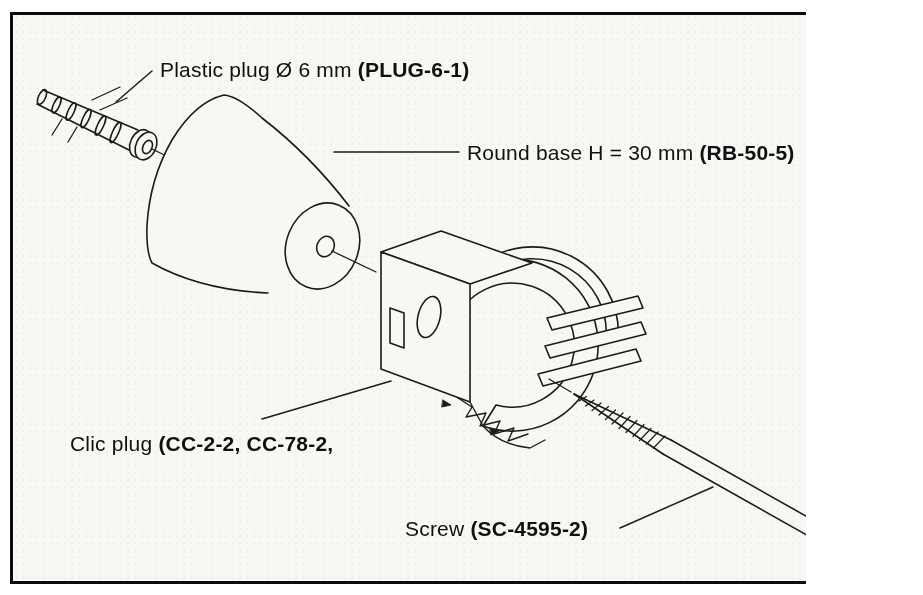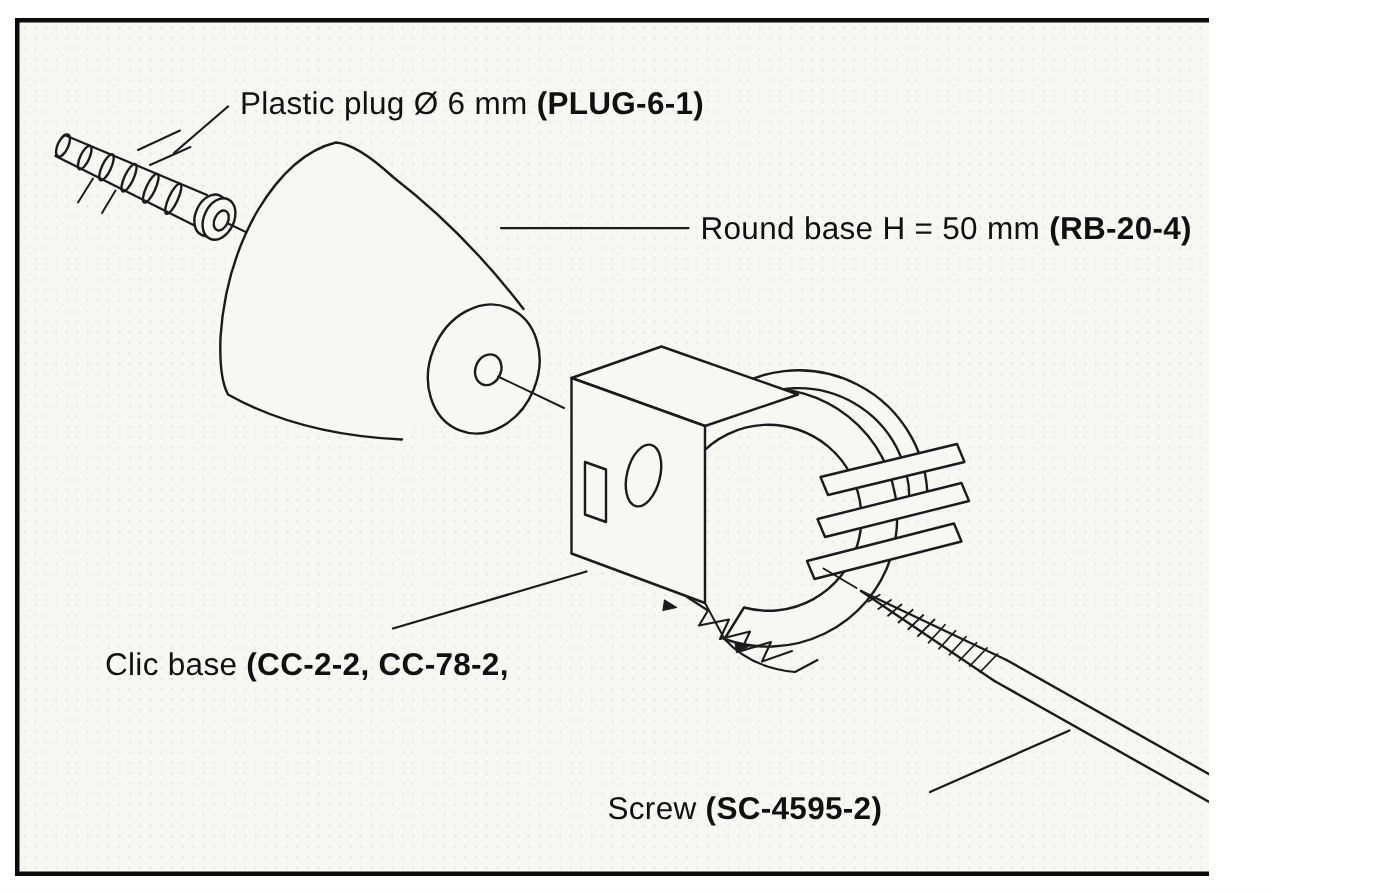--- a/index.html
+++ b/index.html
@@ -127,29 +127,29 @@
       <path d="M620,528 L713,487"></path>
     </g>
   </svg>
 
   <div class="label" style="left:160px;top:56px">
     <span>Plastic plug Ø 6 mm</span>
     <span class="b">(PLUG-6-1)</span>
   </div>
 
   <div class="label" style="left:467px;top:139px">
-    <span>Round base H = 50 mm</span>
-    <span class="b">(RB-20-4)</span>
+    <span>Round base H = 30 mm</span>
+    <span class="b">(RB-50-5)</span>
   </div>
 
   <div class="label" style="left:70px;top:430px">
     <div>
-      <span>Clic base</span>
+      <span>Clic plug</span>
       <span class="b">(CC-2-2, CC-78-2,</span>
     </div>
   </div>
 
-  <div class="label" style="left:405px;top:526px">
+  <div class="label" style="left:405px;top:515px">
     <span>Screw</span>
     <span class="b">(SC-4595-2)</span>
   </div>
 
 </div>
 
 </body></html>

